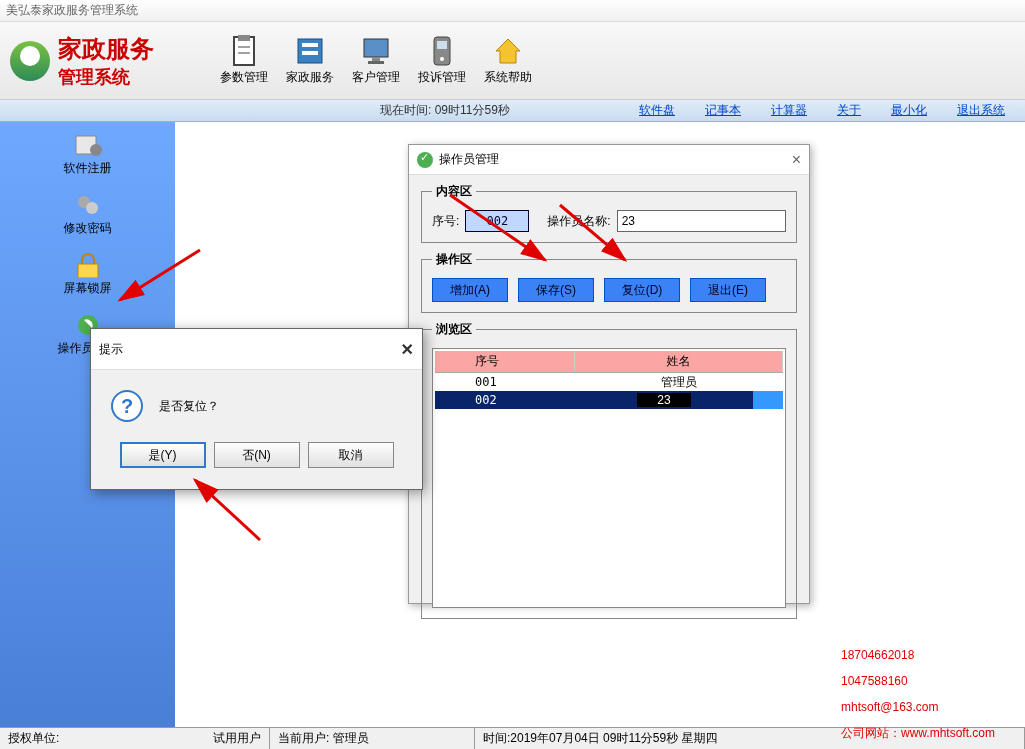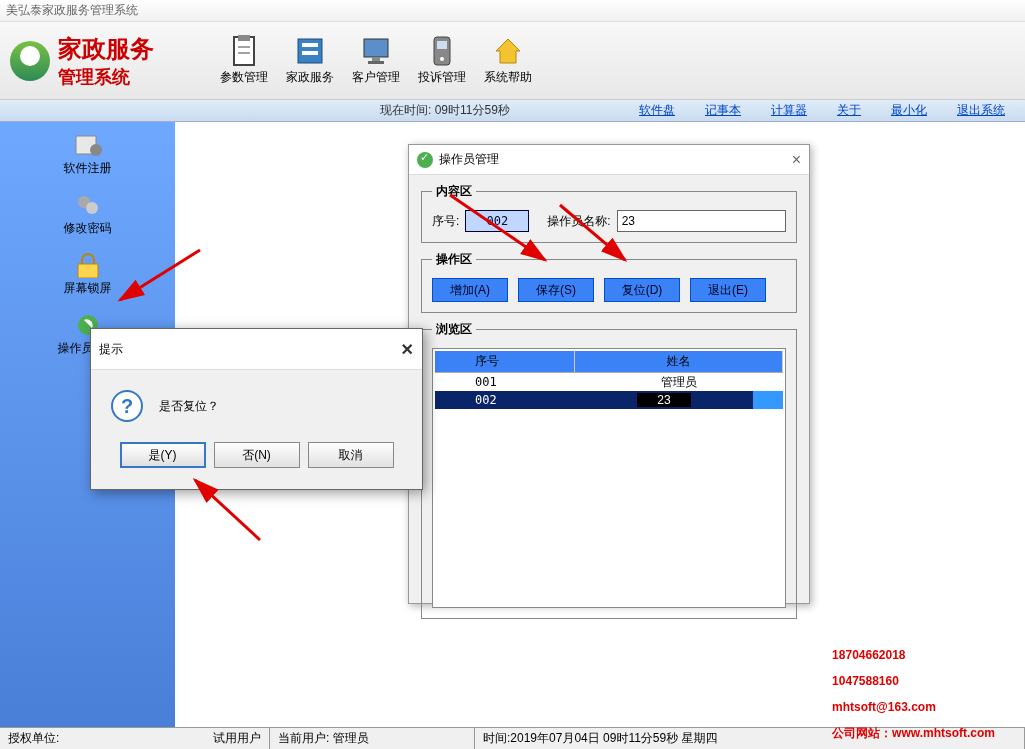--- a/index.html
+++ b/index.html
@@ -44,21 +44,21 @@
 
 fieldset { border: 1px solid #888; padding: 10px; margin-bottom: 8px; }
 legend { font-weight: bold; padding: 0 4px; }
 .row1 { display: flex; align-items: center; gap: 6px; }
 .fld-num { width: 64px; height: 22px; background: #c0d8ff; border: 1px solid #003; text-align: center; color: #003; font-family: monospace; display: inline-flex; align-items: center; justify-content: center; }
 .fld-name { flex: 1; height: 22px; border: 1px solid #666; padding: 0 4px; background: #fff; }
 .action-row { display: flex; gap: 10px; }
 .act-btn { width: 76px; height: 24px; border: 1px solid #0050c8; background: #3b82f6; color: #002; font-family: Liberation Sans, sans-serif; cursor: pointer; }
 
 .browse { border: 1px solid #888; background: #fff; height: 260px; padding: 2px; }
-.tbl-hdr { display: flex; background: #3b82f6; border-bottom: 1px solid #aaa; }
+.tbl-hdr { display: flex; background: #fca5a5; border-bottom: 1px solid #aaa; }
 .tbl-hdr div { padding: 2px 4px; border-right: 1px solid #ccc; }
 .tbl-row { display: flex; height: 18px; align-items: center; }
 .tbl-row div { padding: 0 4px; font-family: monospace; }
 .col-num { width: 140px; text-align: left; padding-left: 40px !important; }
 .col-name { flex: 1; text-align: center; }
 .row-sel { background: #0a246a; color: #fff; }
 .row-sel .col-name span { background: #000; color: #fff; padding: 0 20px; }
 .row-sel-tail { background: #3399ff; }
 .row-plain .col-name { color: #000; }
 
@@ -73,21 +73,21 @@
 .confirm-btns button.primary { border: 2px solid #3478c8; }
 
 
 .arrow { position: absolute; pointer-events: none; }
 
 
 .watermark { position: absolute; left: 420px; top: 340px; color: #bbb; font-size: 28px; font-family: Arial; opacity: 0.5; pointer-events: none; }
 .wm-box { width: 60px; height: 50px; border: 4px solid #bbb; border-radius: 8px; margin-bottom: 4px; opacity: 0.5; }
 
 
-.contact { position: absolute; right: 30px; top: 520px; color: #e00000; font-size: 18px; font-weight: bold; line-height: 26px; }
+.contact { position: absolute; right: 30px; top: 520px; color: #e00000; font-size: 18px; font-weight: normal; line-height: 26px; }
 </style>
 </head>
 <body>
 
 <div class="titlebar">
   <span>美弘泰家政服务管理系统</span>
 </div>
 
 <div class="toolbar-area">
   <div class="logo-box">

